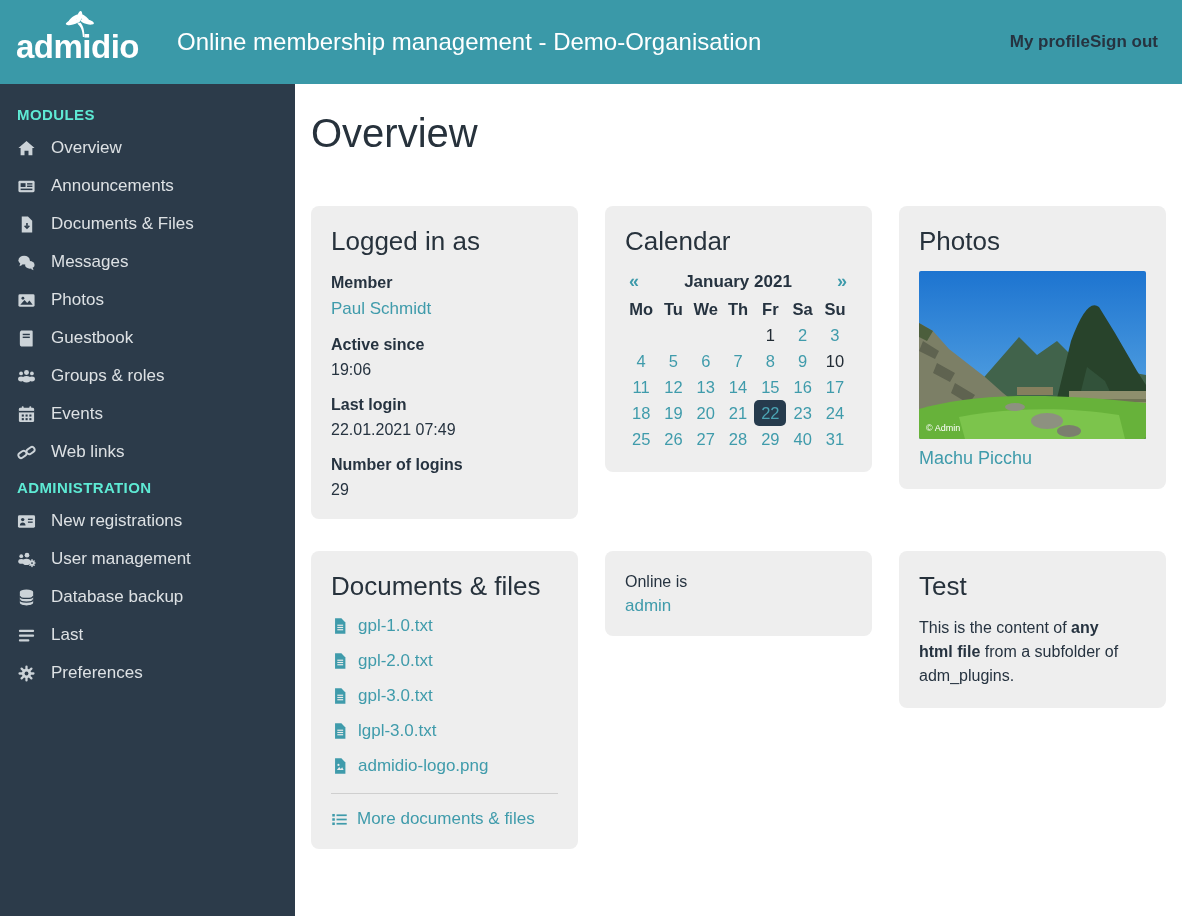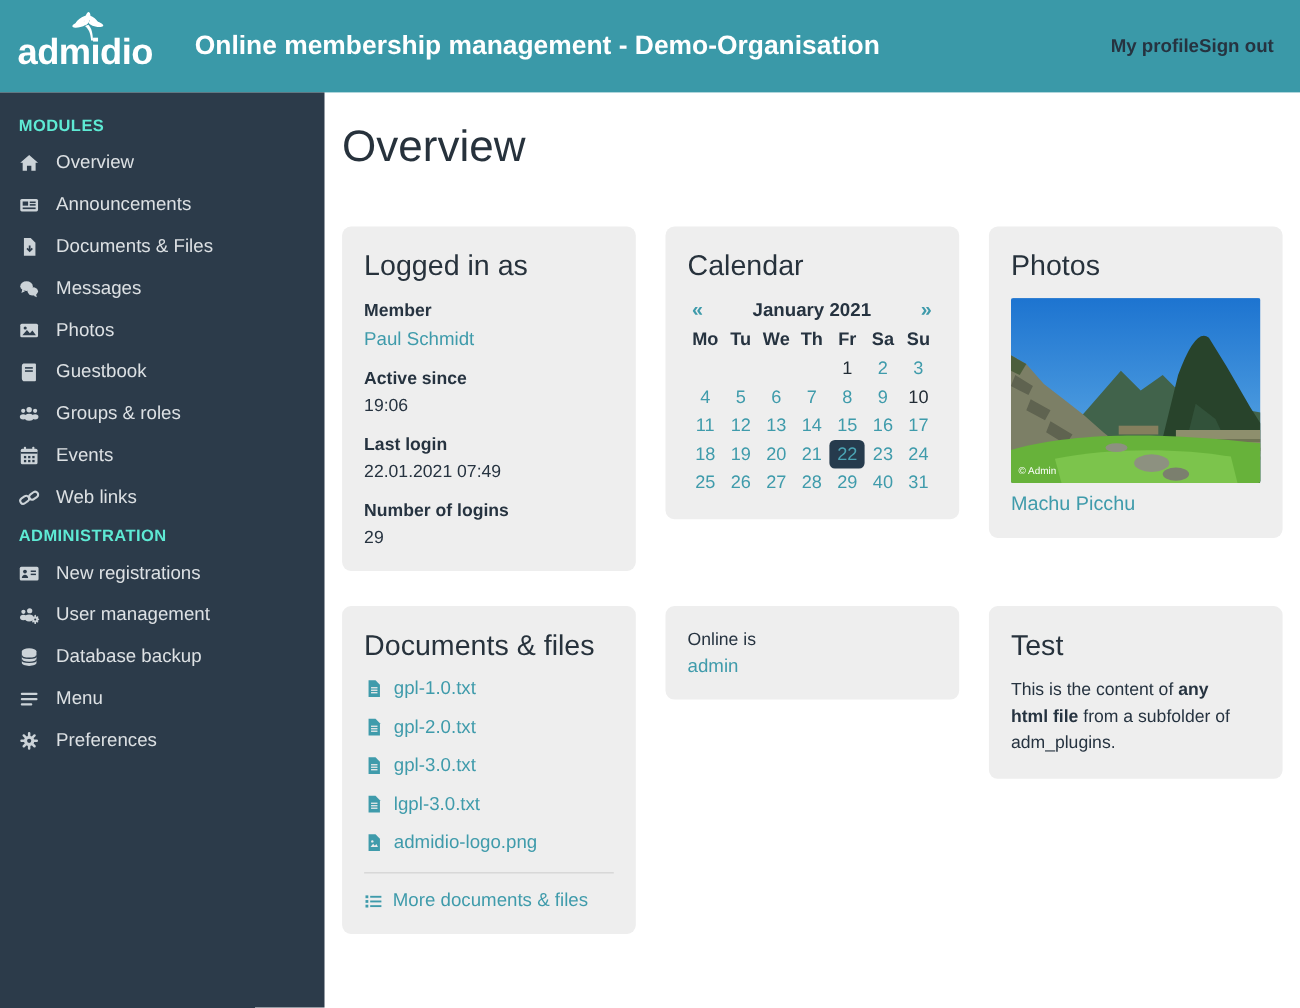--- a/index.html
+++ b/index.html
@@ -17,21 +17,21 @@
     font-family:"Liberation Sans", sans-serif;color:var(--navy);
   }
   
   header{
     height:84px;background:var(--teal);display:flex;align-items:center;
     padding:0 24px 0 16px;
   }
   .logo{position:relative;display:flex;align-items:center;cursor:pointer;padding-top:8px}
   .logo-text{font-size:33px;font-weight:700;color:#fff;letter-spacing:-0.5px;line-height:1}
   .palm{position:absolute;left:44px;top:-11px;width:44px;height:26px}
-  .app-title{font-size:24px;font-weight:700;color:#fff;margin-left:38px;flex:1}
+  .app-title{font-size:24px;font-weight:400;color:#fff;margin-left:38px;flex:1}
   .hnav{display:flex;}
   .hnav a{font-size:17px;font-weight:700;color:var(--navy);text-decoration:none;cursor:pointer}
   
   .shell{display:flex;height:850px}
   aside{width:295px;background:var(--sidebar);flex:none;padding:14px 0}
   .side-heading{
     color:#5eead4;font-weight:700;font-size:15px;letter-spacing:.4px;
     padding:8px 17px 6px;
   }
   .side-item{
@@ -260,21 +260,21 @@
       <span>Database backup</span>
       </div>
       <div class="side-item">
       <span class="icn">
           <svg viewBox="0 0 20 20">
             <rect x="2" y="4" width="16" height="2.2" rx="1"></rect>
             <rect x="2" y="9" width="16" height="2.2" rx="1"></rect>
             <rect x="2" y="14" width="11" height="2.2" rx="1"></rect>
           </svg>
         </span>
-      <span>Menu</span>
+      <span>Last</span>
       </div>
       <div class="side-item">
       <span class="icn">
           <svg viewBox="0 0 20 20">
             <g stroke="currentColor" stroke-width="2.4" stroke-linecap="round">
               <path d="M14 10h3.3M12.83 12.83l2.33 2.33M10 14v3.3M7.17 12.83l-2.33 2.33M6 10H2.7M7.17 7.17 4.84 4.84M10 6V2.7M12.83 7.17l2.33-2.33"></path>
             </g>
             <circle cx="10" cy="10" r="5"></circle>
             <circle cx="10" cy="10" r="2" fill="#2c3b4a"></circle>
           </svg>

